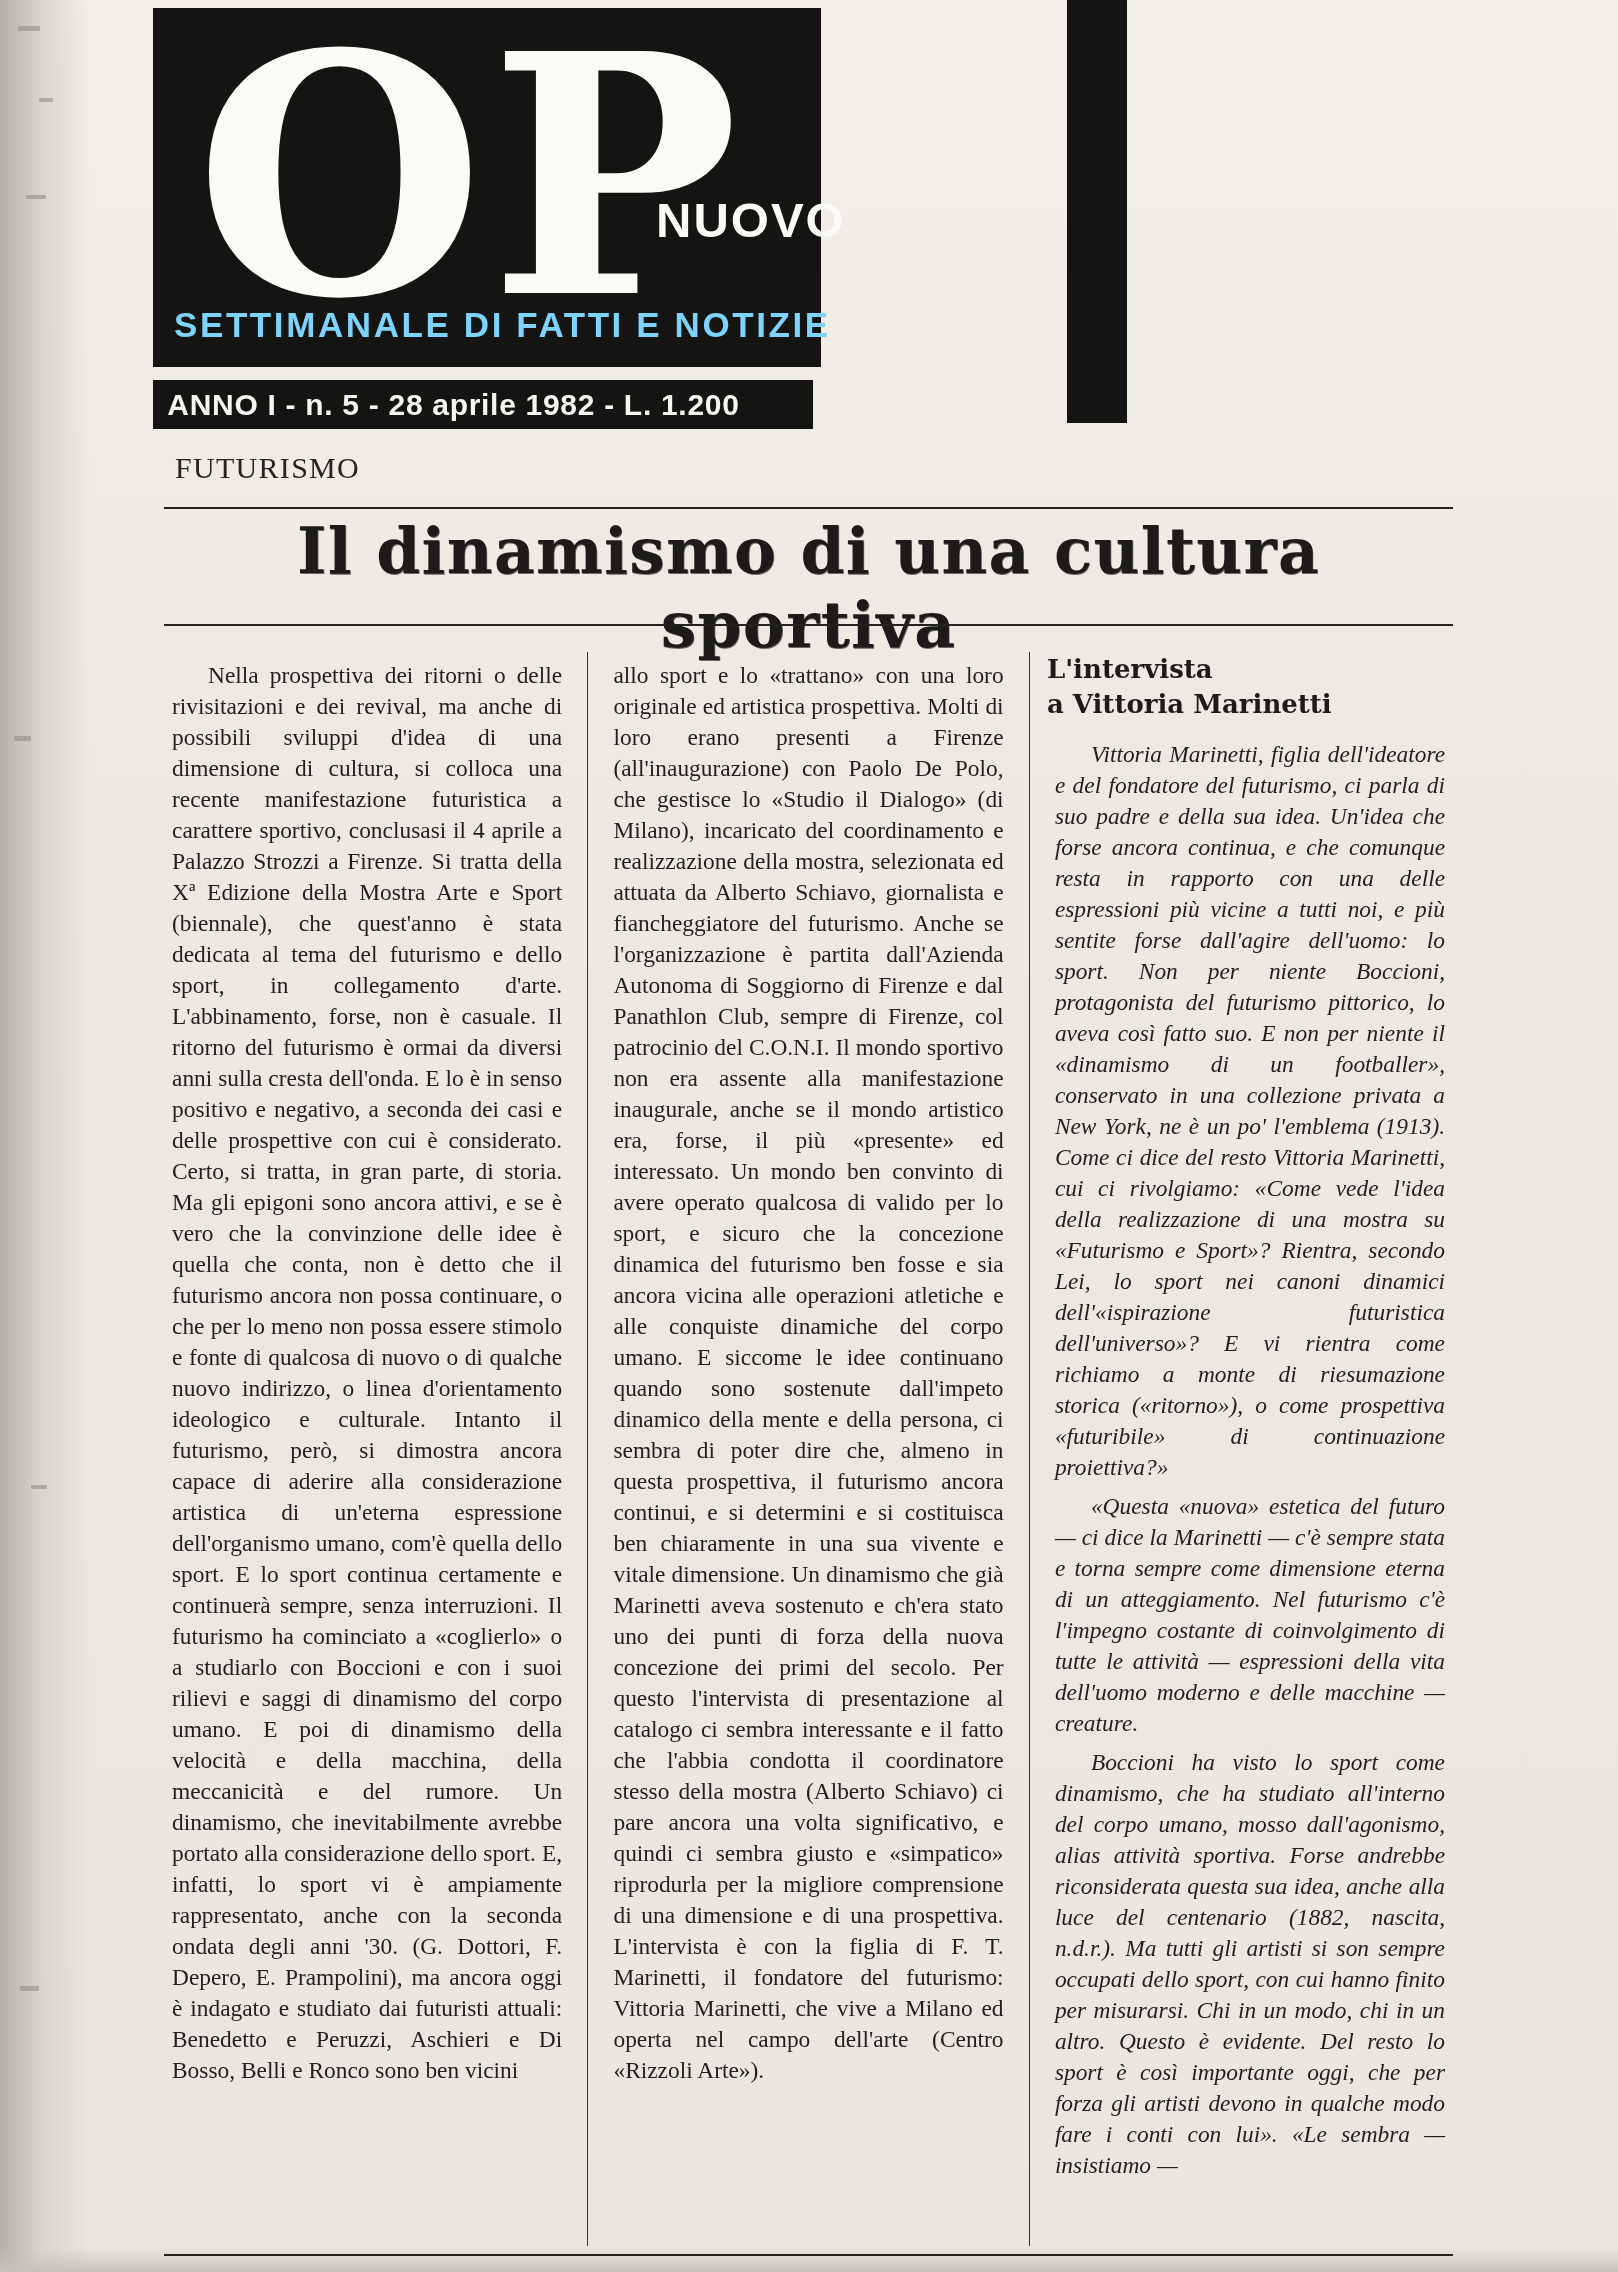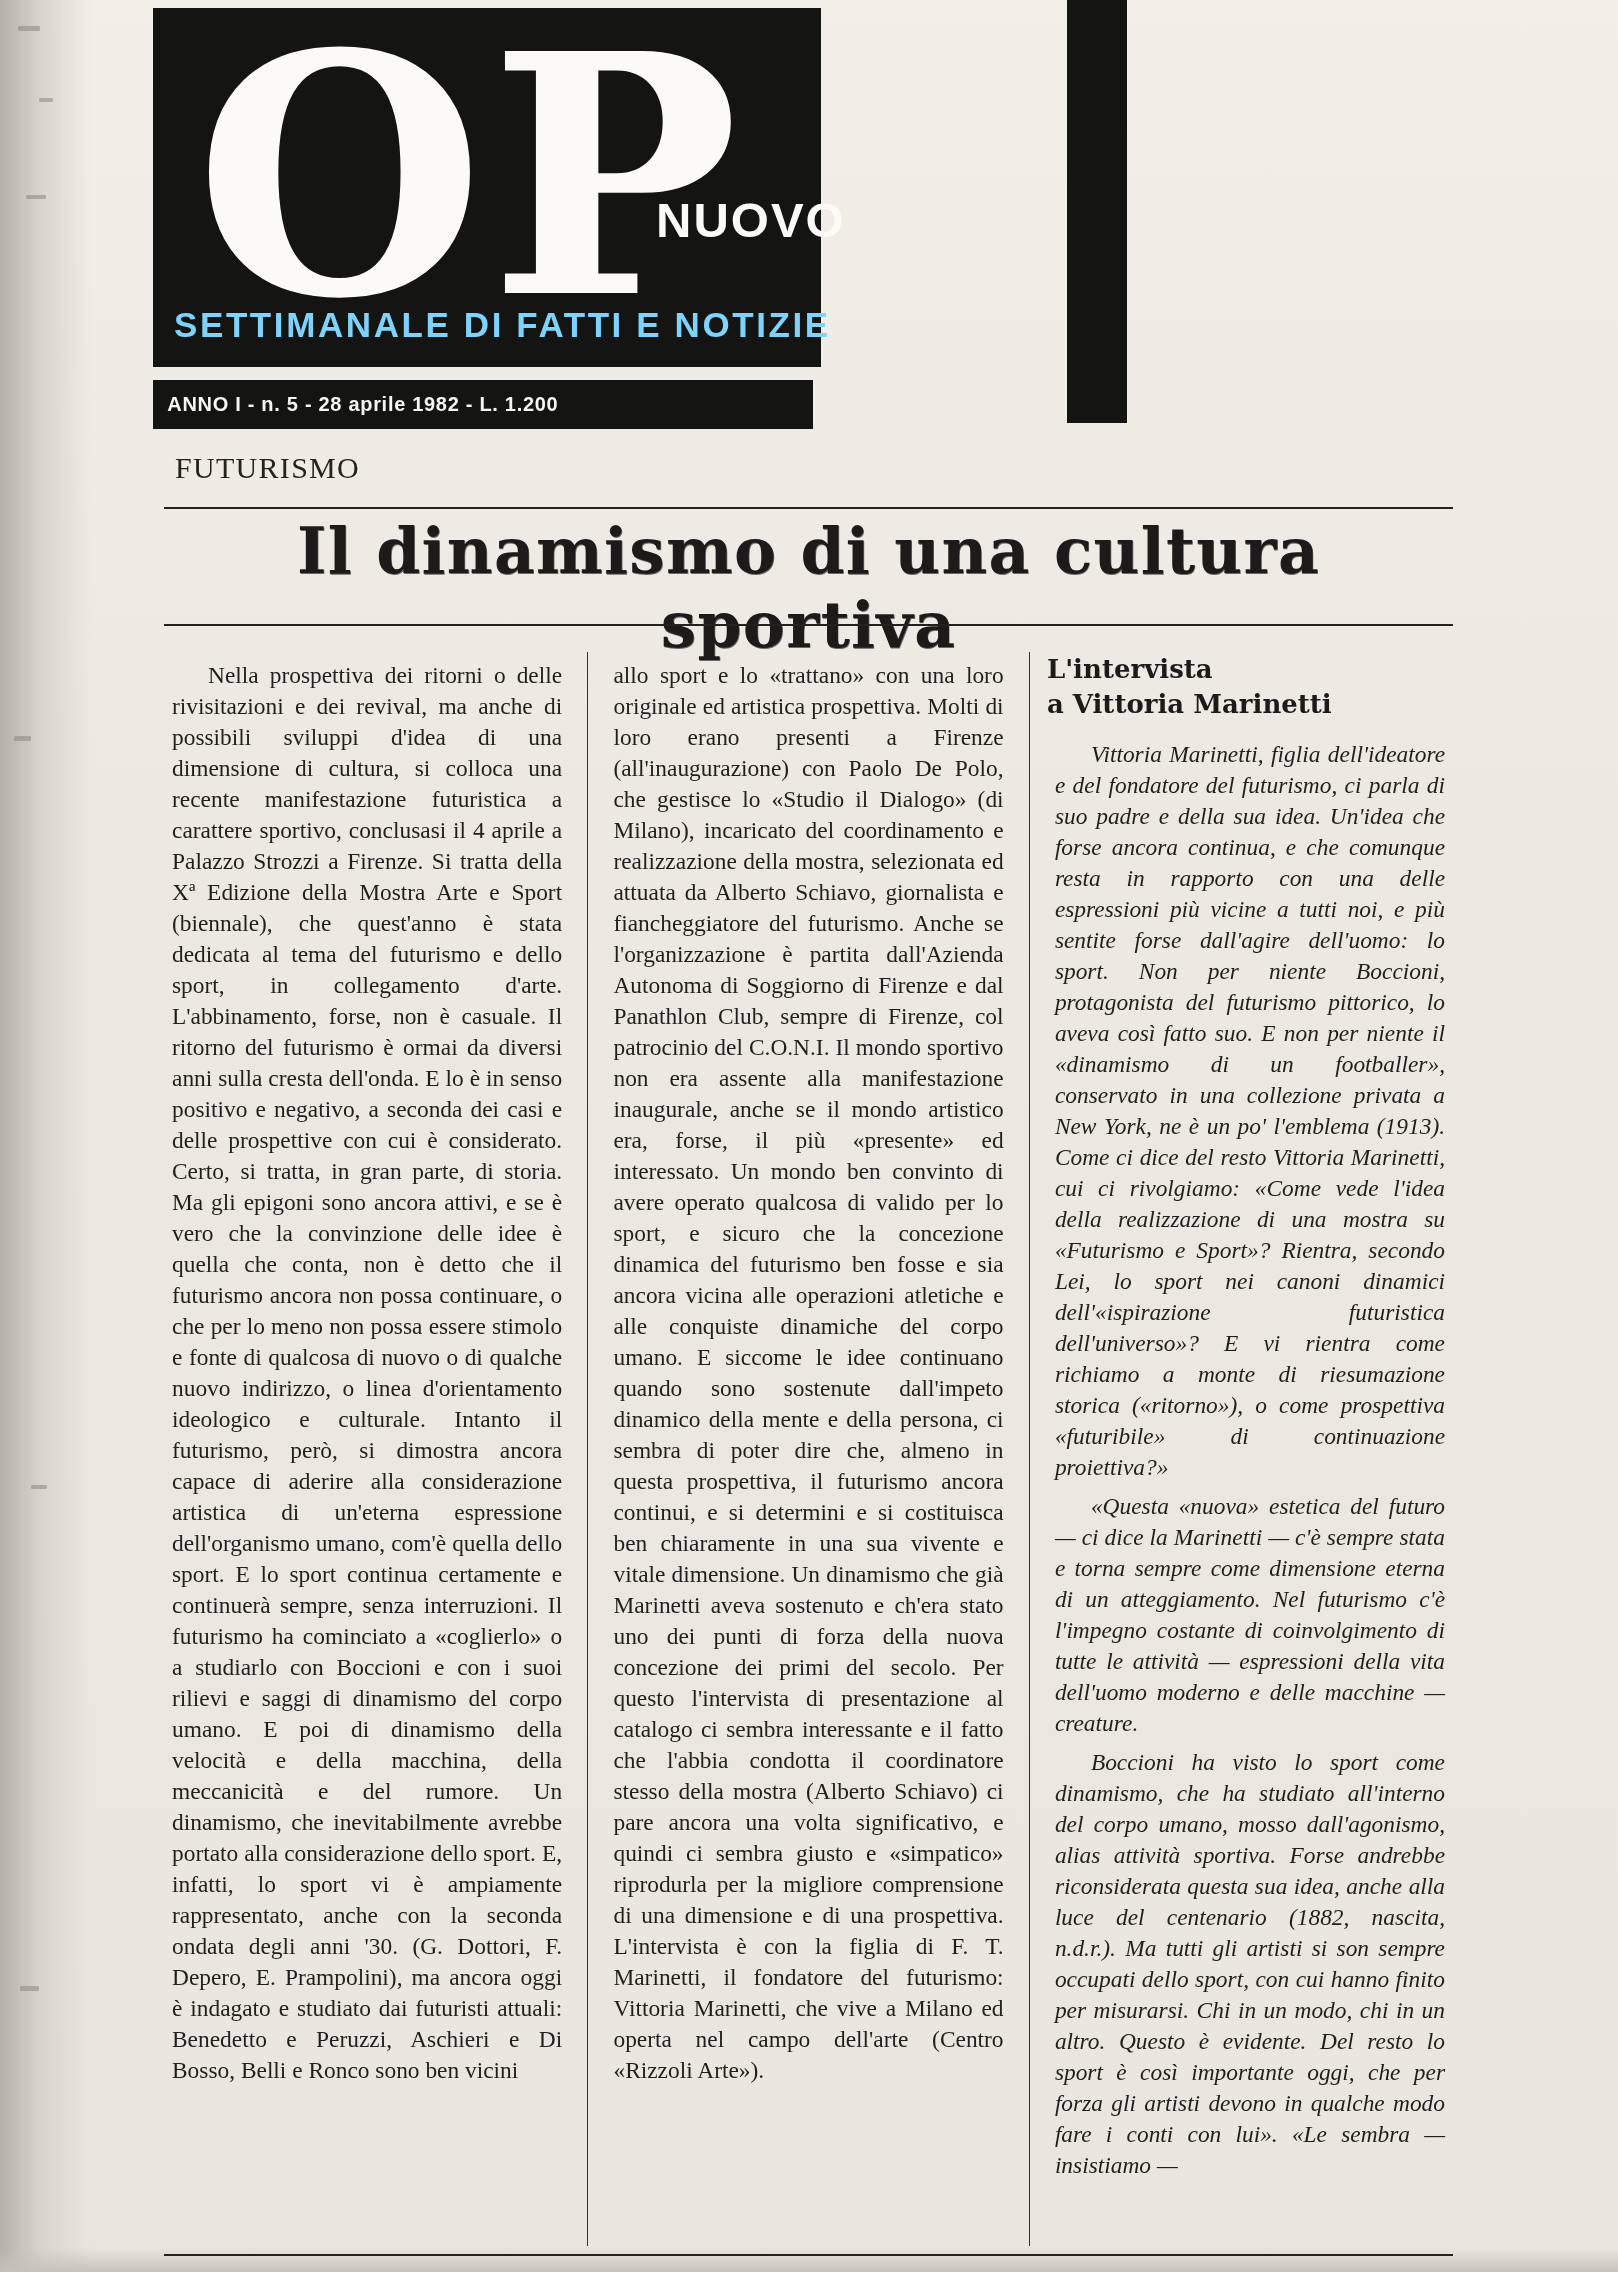--- a/index.html
+++ b/index.html
@@ -43,21 +43,21 @@
   }
   .logo-tagline {
     position: absolute; left: 21px; top: 297px;
     font-family: "Liberation Sans", sans-serif; font-weight: bold;
     font-size: 35px; letter-spacing: 2.6px; color: #7dd3fc; white-space: nowrap;
   }
   .issue-bar {
     position: absolute; left: 153px; top: 380px; width: 660px; height: 49px;
     background: #141413; color: #f6f5f1;
     font-family: "Liberation Sans", sans-serif; font-weight: bold;
-    font-size: 20px; line-height: 49px; letter-spacing: 0.7px;
+    font-size: 30px; line-height: 49px; letter-spacing: 0.7px;
     padding-left: 14.3px; box-sizing: border-box; white-space: nowrap;
   }
   .right-strip {
     position: absolute; left: 1067px; top: 0; width: 60px; height: 423px;
     background: #141413;
   }
 
   
   .section-label {
     position: absolute; left: 175px; top: 451px;

